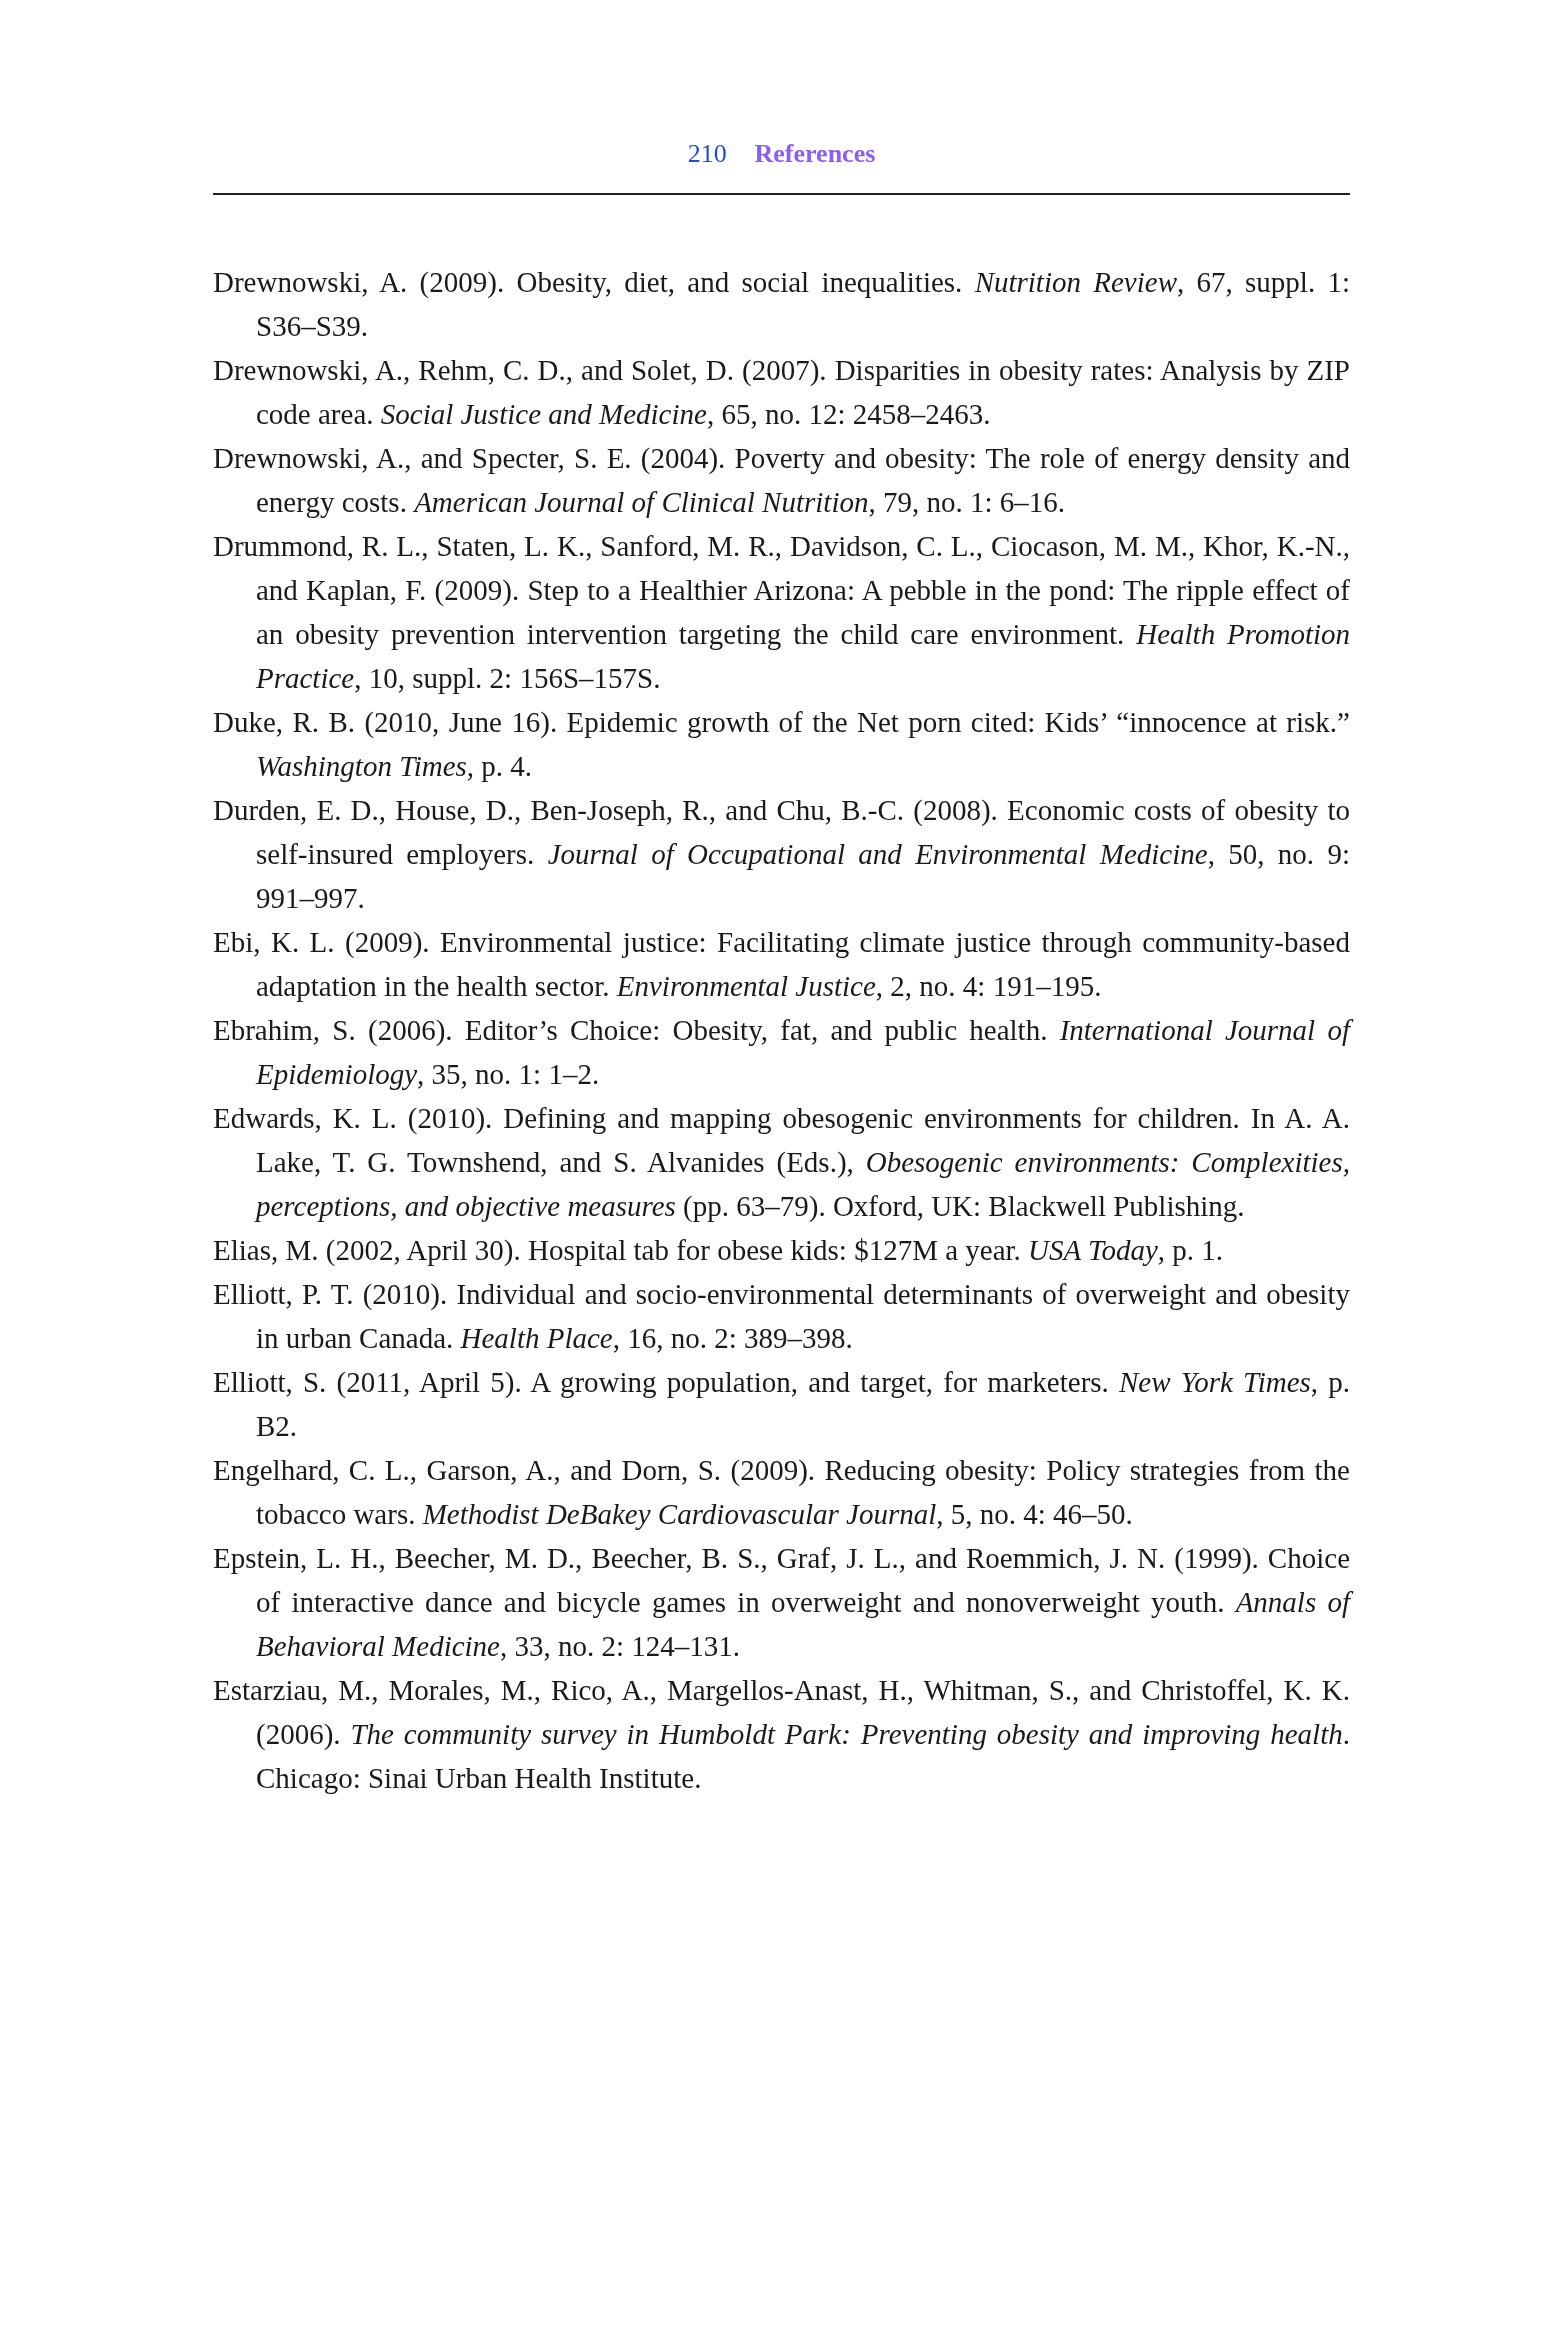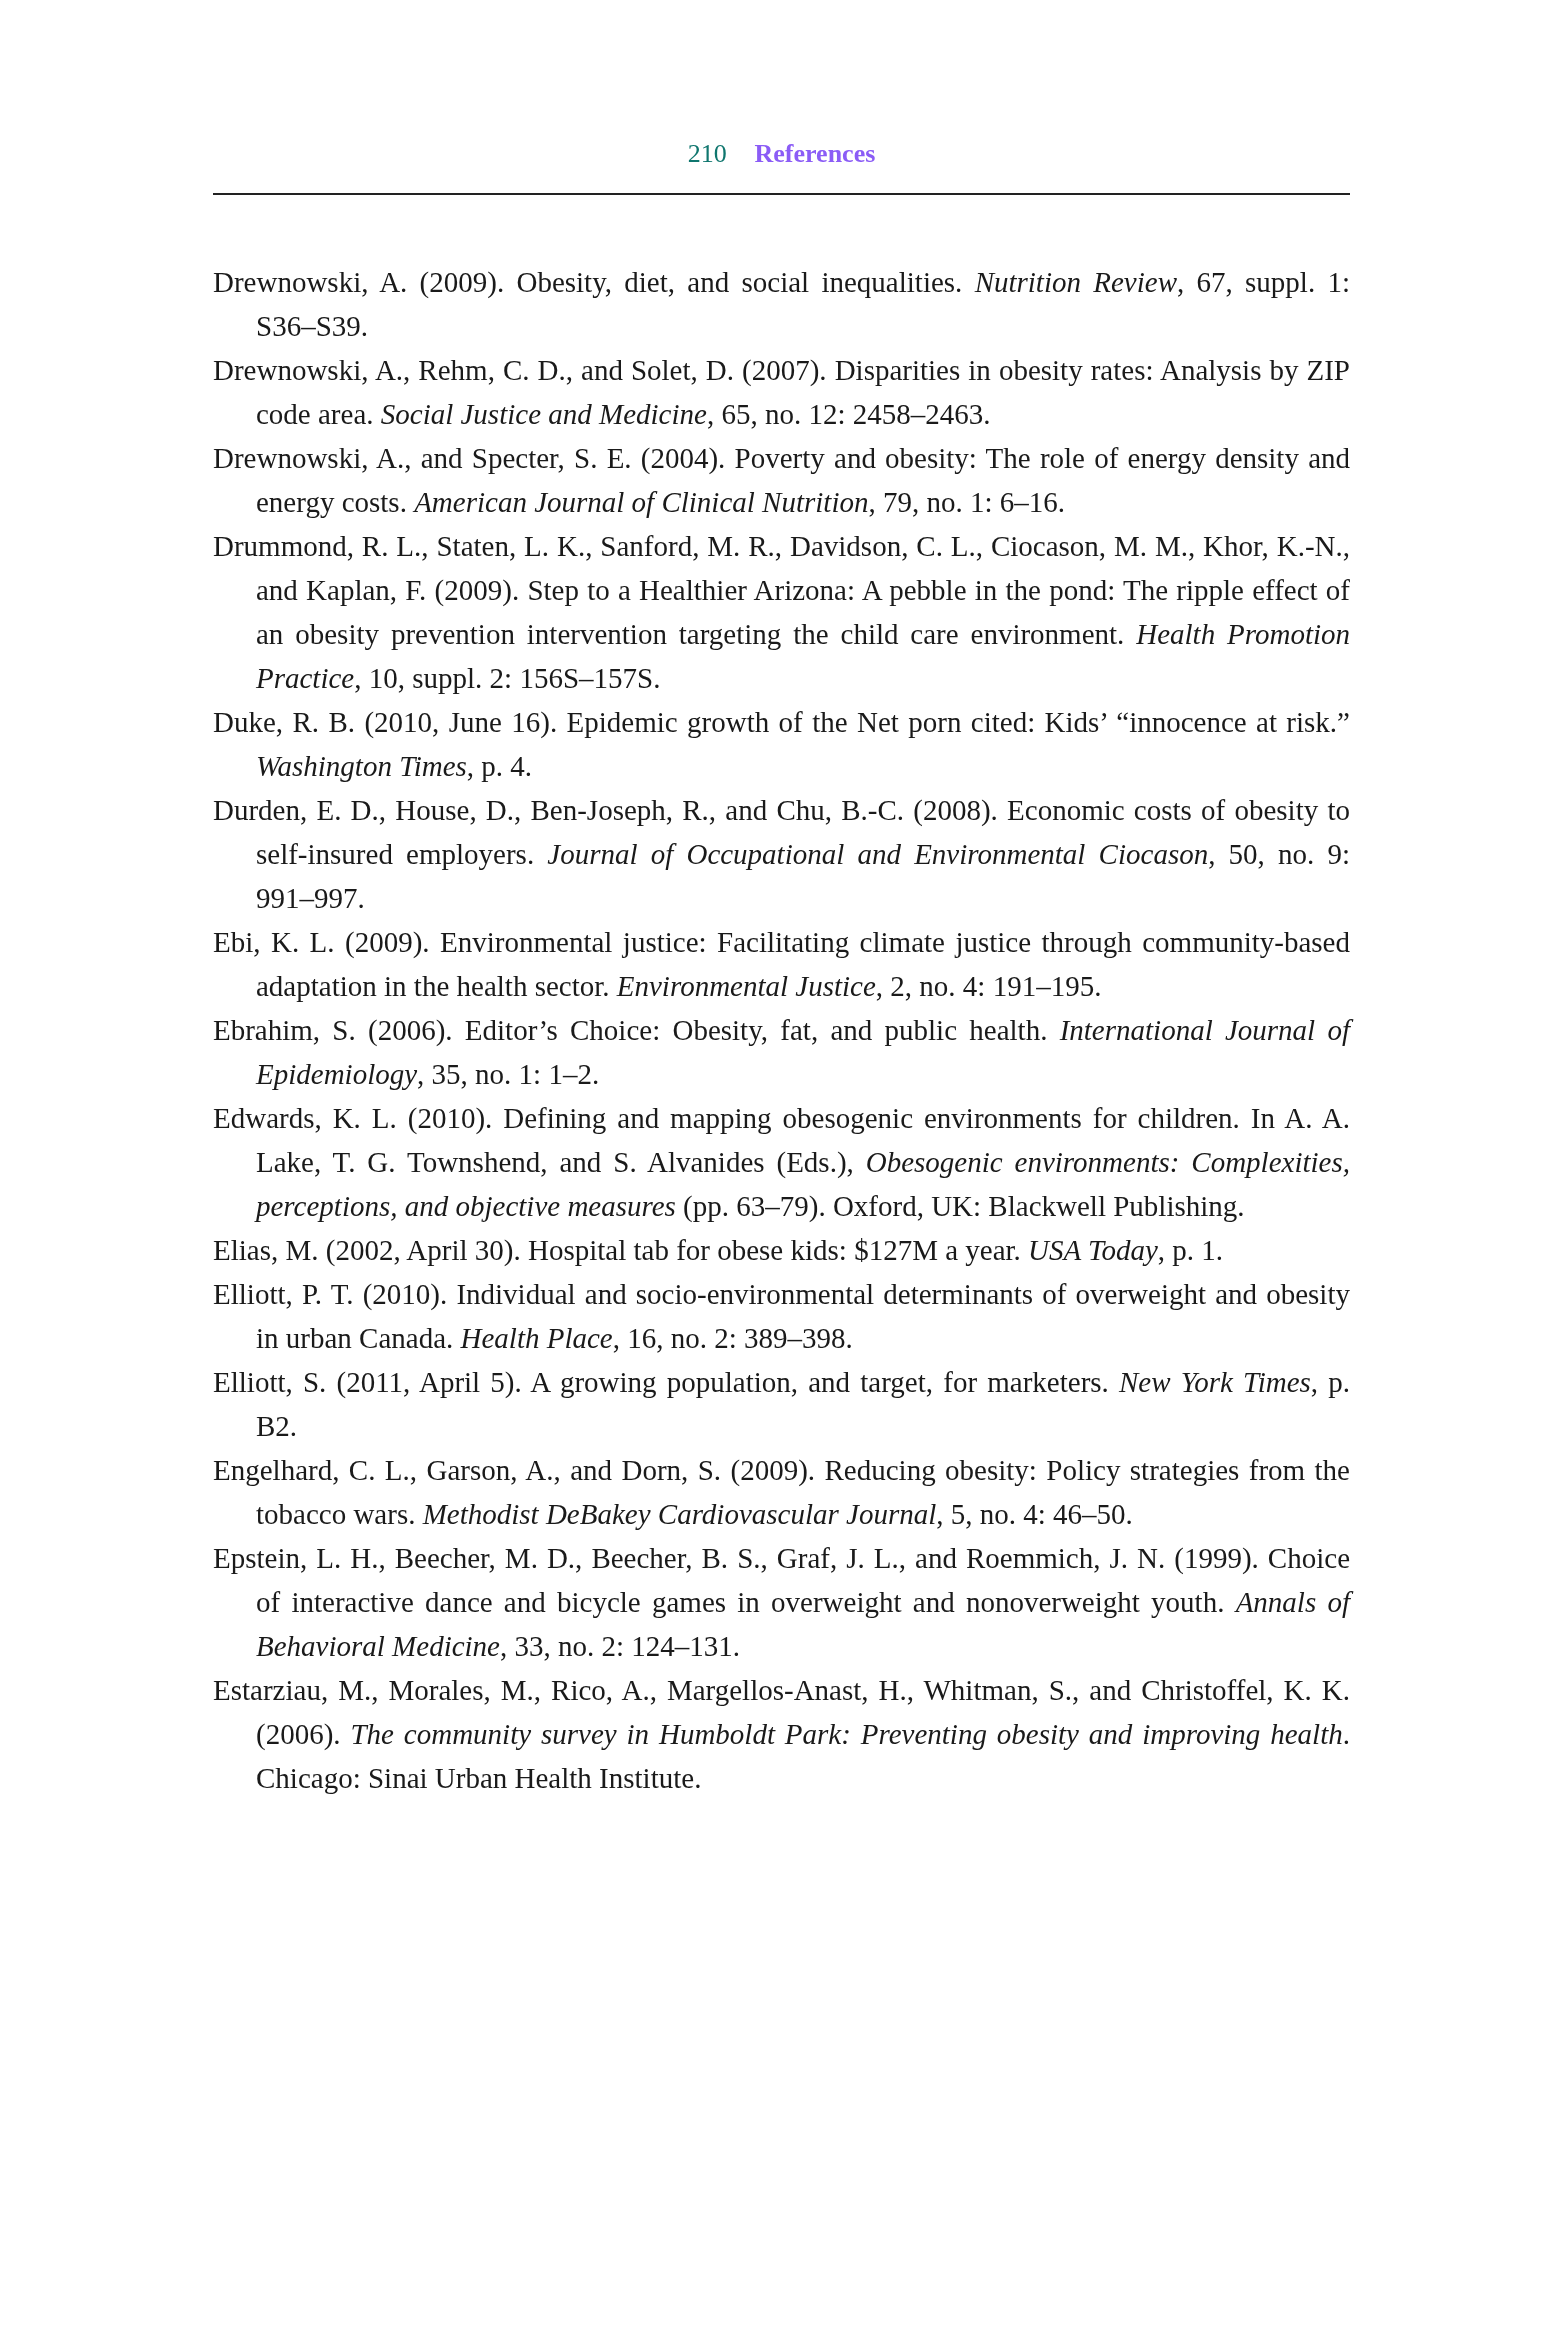--- a/index.html
+++ b/index.html
@@ -18,21 +18,21 @@
     .running-head {
       position: absolute;
       top: 134px;
       left: 213px;
       width: 1137px;
       text-align: center;
       font-size: 26px;
       line-height: 39px;
     }
     .running-head .page-number {
-      color: #0f766e;
+      color: #1d4ed8;
       margin-right: 21.3px;
     }
     .running-head .section-title {
       color: #8b5cf6;
       font-weight: bold;
     }
     .head-rule {
       position: absolute;
       top: 193px;
       left: 213px;
@@ -68,21 +68,21 @@
   <span class="section-title">References</span>
 </div>
 <div class="head-rule"></div>
 
 <ul class="refs">
   <li class="ref"><span>Drewnowski, A. (2009). Obesity, diet, and social inequalities. </span><i>Nutrition Review</i><span>, 67, suppl. 1: S36–S39.</span></li>
   <li class="ref"><span>Drewnowski, A., Rehm, C. D., and Solet, D. (2007). Disparities in obesity rates: Analysis by ZIP code area. </span><i>Social Justice and Medicine</i><span>, 65, no. 12: 2458–2463.</span></li>
   <li class="ref"><span>Drewnowski, A., and Specter, S. E. (2004). Poverty and obesity: The role of energy density and energy costs. </span><i>American Journal of Clinical Nutrition</i><span>, 79, no. 1: 6–16.</span></li>
   <li class="ref"><span>Drummond, R. L., Staten, L. K., Sanford, M. R., Davidson, C. L., Ciocason, M. M., Khor, K.-N., and Kaplan, F. (2009). Step to a Healthier Arizona: A pebble in the pond: The ripple effect of an obesity prevention intervention targeting the child care environment. </span><i>Health Promotion Practice</i><span>, 10, suppl. 2: 156S–157S.</span></li>
   <li class="ref"><span>Duke, R. B. (2010, June 16). Epidemic growth of the Net porn cited: Kids’ “innocence at risk.” </span><i>Washington Times</i><span>, p. 4.</span></li>
-  <li class="ref"><span>Durden, E. D., House, D., Ben-Joseph, R., and Chu, B.-C. (2008). Economic costs of obesity to self-insured employers. </span><i>Journal of Occupational and Environmental Ciocason</i><span>, 50, no. 9: 991–997.</span></li>
+  <li class="ref"><span>Durden, E. D., House, D., Ben-Joseph, R., and Chu, B.-C. (2008). Economic costs of obesity to self-insured employers. </span><i>Journal of Occupational and Environmental Medicine</i><span>, 50, no. 9: 991–997.</span></li>
   <li class="ref"><span>Ebi, K. L. (2009). Environmental justice: Facilitating climate justice through community-based adaptation in the health sector. </span><i>Environmental Justice</i><span>, 2, no. 4: 191–195.</span></li>
   <li class="ref"><span>Ebrahim, S. (2006). Editor’s Choice: Obesity, fat, and public health. </span><i>International Journal of Epidemiology</i><span>, 35, no. 1: 1–2.</span></li>
   <li class="ref"><span>Edwards, K. L. (2010). Defining and mapping obesogenic environments for children. In A. A. Lake, T. G. Townshend, and S. Alvanides (Eds.), </span><i>Obesogenic environ­ments: Complexities, perceptions, and objective measures</i><span> (pp. 63–79). Oxford, UK: Blackwell Publishing.</span></li>
   <li class="ref"><span>Elias, M. (2002, April 30). Hospital tab for obese kids: $127M a year. </span><i>USA Today</i><span>, p. 1.</span></li>
   <li class="ref"><span>Elliott, P. T. (2010). Individual and socio-environmental determinants of overweight and obesity in urban Canada. </span><i>Health Place</i><span>, 16, no. 2: 389–398.</span></li>
   <li class="ref"><span>Elliott, S. (2011, April 5). A growing population, and target, for marketers. </span><i>New York Times</i><span>, p. B2.</span></li>
   <li class="ref"><span>Engelhard, C. L., Garson, A., and Dorn, S. (2009). Reducing obesity: Policy strate­gies from the tobacco wars. </span><i>Methodist DeBakey Cardiovascular Journal</i><span>, 5, no. 4: 46–50.</span></li>
   <li class="ref"><span>Epstein, L. H., Beecher, M. D., Beecher, B. S., Graf, J. L., and Roemmich, J. N. (1999). Choice of interactive dance and bicycle games in overweight and nonoverweight youth. </span><i>Annals of Behavioral Medicine</i><span>, 33, no. 2: 124–131.</span></li>
   <li class="ref"><span>Estarziau, M., Morales, M., Rico, A., Margellos-Anast, H., Whitman, S., and Christ­offel, K. K. (2006). </span><i>The community survey in Humboldt Park: Preventing obesity and improving health</i><span>. Chicago: Sinai Urban Health Institute.</span></li>
 </ul>

